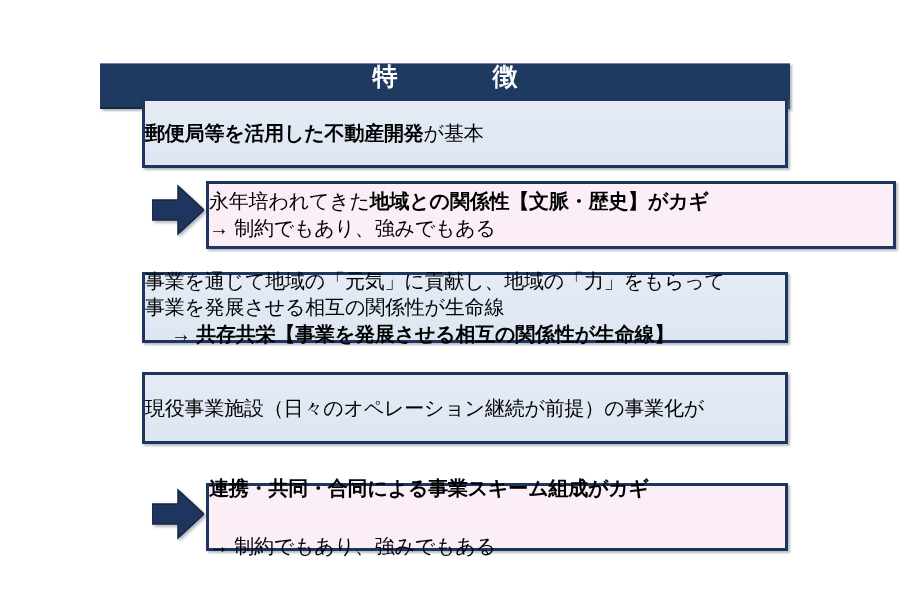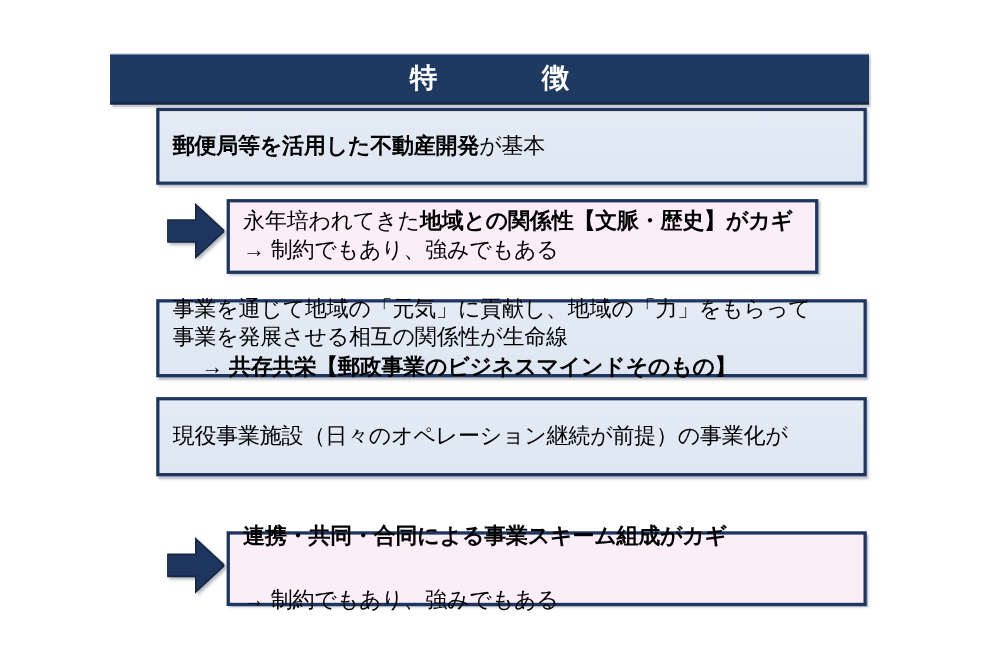--- a/index.html
+++ b/index.html
@@ -18,49 +18,49 @@
     position: relative;
     width: 900px;
     height: 600px;
     background: #ffffff;
   }
 
   
   .header-bar {
     position: absolute;
     left: 100px;
-    top: 49px;
+    top: 63px;
     width: 690px;
     height: 46px;
     background: #1e3a60;
     border-top: 1px solid #6d84a8;
     border-bottom: 2px solid #16293f;
     box-shadow: 2px 2px 2px rgba(90, 100, 120, 0.45);
     display: flex;
-    align-items: center;
+    align-items: flex-start;
     justify-content: center;
     box-sizing: border-box;
   }
   .header-title {
     color: #ffffff;
     font-size: 25px;
     font-weight: bold;
     letter-spacing: 0.6em;
     text-indent: 0.6em;
     line-height: 1;
     white-space: pre;
   }
 
   
   .box {
     position: absolute;
     box-sizing: border-box;
     border: 3px solid #1e3560;
     box-shadow: 2px 2px 2px rgba(110, 120, 140, 0.5);
-    padding: 6px 10px 6px 12px;
+    padding: 6px 10px 6px 0;
     display: flex;
     flex-direction: column;
     justify-content: center;
   }
   .box.blue {
     background: linear-gradient(to bottom, #e4ebf5 0%, #dde6f2 100%);
   }
   .box.pink {
     background: #fbeef7;
   }
@@ -81,23 +81,23 @@
     position: absolute;
     width: 52px;
     height: 56px;
     filter: drop-shadow(2px 2px 1.5px rgba(110,120,140,0.55));
   }
   .chevron svg { display: block; width: 100%; height: 100%; }
 
   
   #box-1 { left: 142px; top: 98px;  width: 646px; height: 70px; }
   #arrow-2 { left: 152px; top: 182px; }
-  #box-2 { left: 206px; top: 181px; width: 538px; height: 68px; }
+  #box-2 { left: 206px; top: 181px; width: 690px; height: 68px; }
   #box-3 { left: 142px; top: 272px; width: 646px; height: 71px; }
-  #box-4 { left: 142px; top: 361px; width: 646px; height: 72px; }
+  #box-4 { left: 142px; top: 372px; width: 646px; height: 72px; }
   #arrow-5 { left: 152px; top: 486px; }
   #box-5 { left: 206px; top: 483px; width: 582px; height: 68px; gap: 31px; }
 </style>
 </head>
 <body>
 
 <div id="slide">
 
   <div class="header-bar">
     <div class="header-title">特　　徴</div>
@@ -114,21 +114,21 @@
   </div>
 
   <div class="box pink" id="box-2">
     <div class="line"><span>永年培われてきた</span><span class="bold">地域との関係性【文脈・歴史】がカギ</span></div>
     <div class="line"><span>→ 制約でもあり、強みでもある</span></div>
   </div>
 
   <div class="box blue" id="box-3">
     <div class="line"><span>事業を通じて地域の「元気」に貢献し、地域の「力」をもらって</span></div>
     <div class="line"><span>事業を発展させる相互の関係性が生命線</span></div>
-    <div class="line indent1"><span>→ </span><span class="bold">共存共栄【郵政事業のビジネスマインドそのもの】</span></div>
+    <div class="line indent1"><span>→ </span><span class="bold">共存共栄【事業を発展させる相互の関係性が生命線】</span></div>
   </div>
 
   <div class="box blue" id="box-4">
     <div class="line"><span>現役事業施設（日々のオペレーション継続が前提）の事業化が</span></div>
   </div>
 
   <div class="chevron" id="arrow-5">
     <svg viewBox="0 0 52 56" xmlns="http://www.w3.org/2000/svg">
       <polygon points="0,18 26,18 26,4 52,28 26,52 26,38 0,38" fill="#1e3560" stroke="#16273f" stroke-width="1.5"></polygon>
     </svg>

